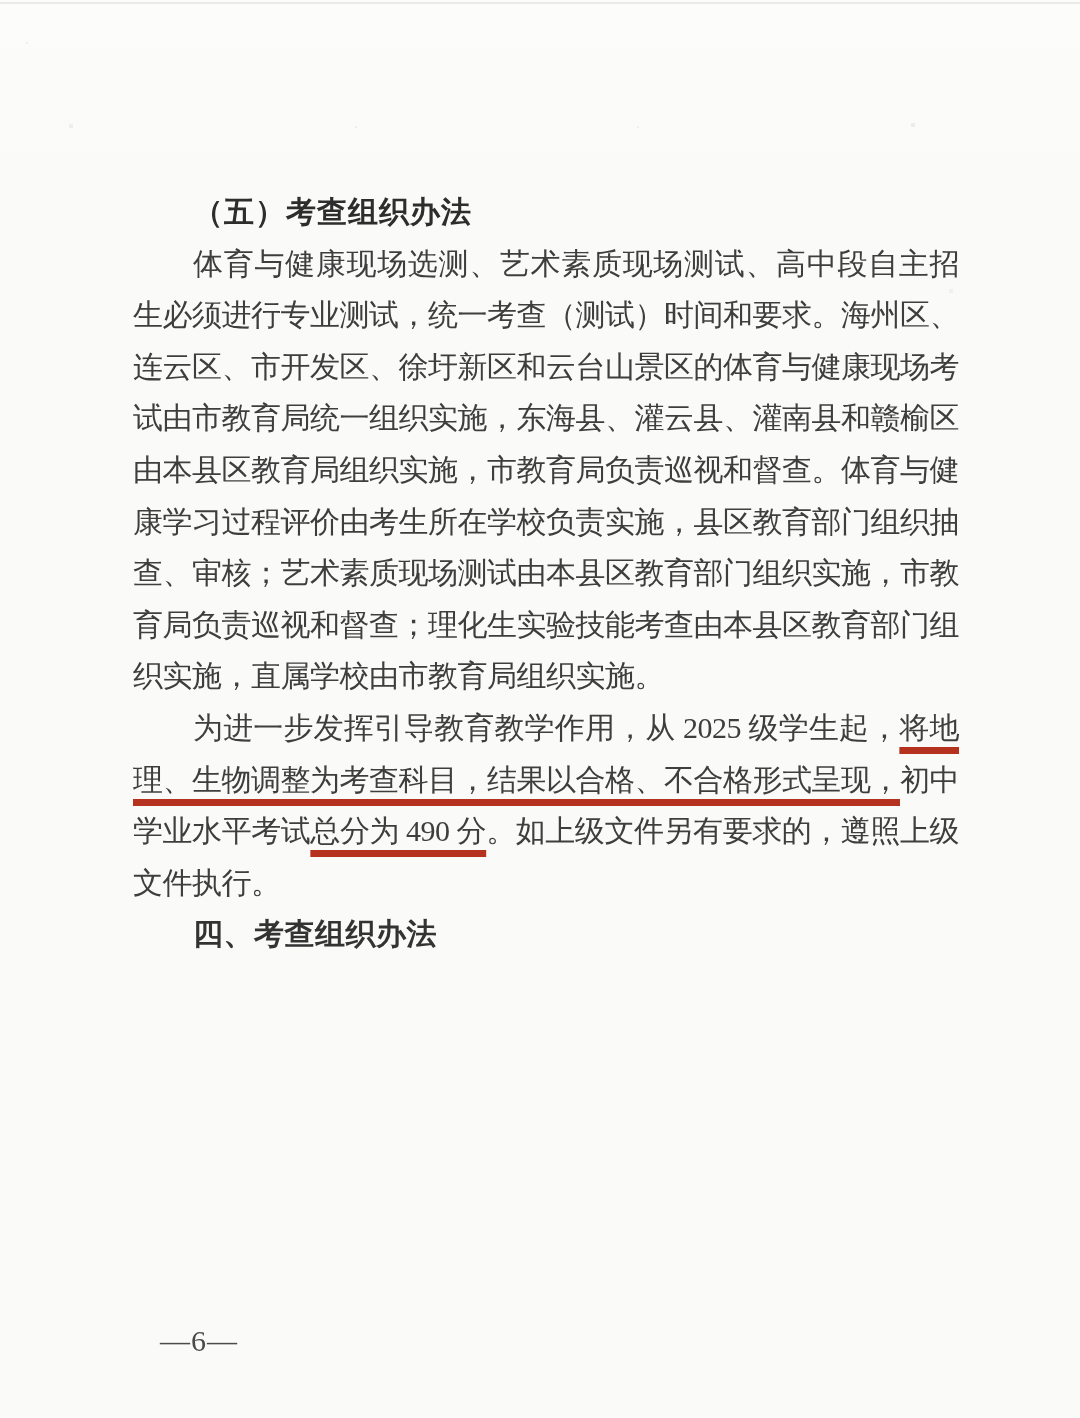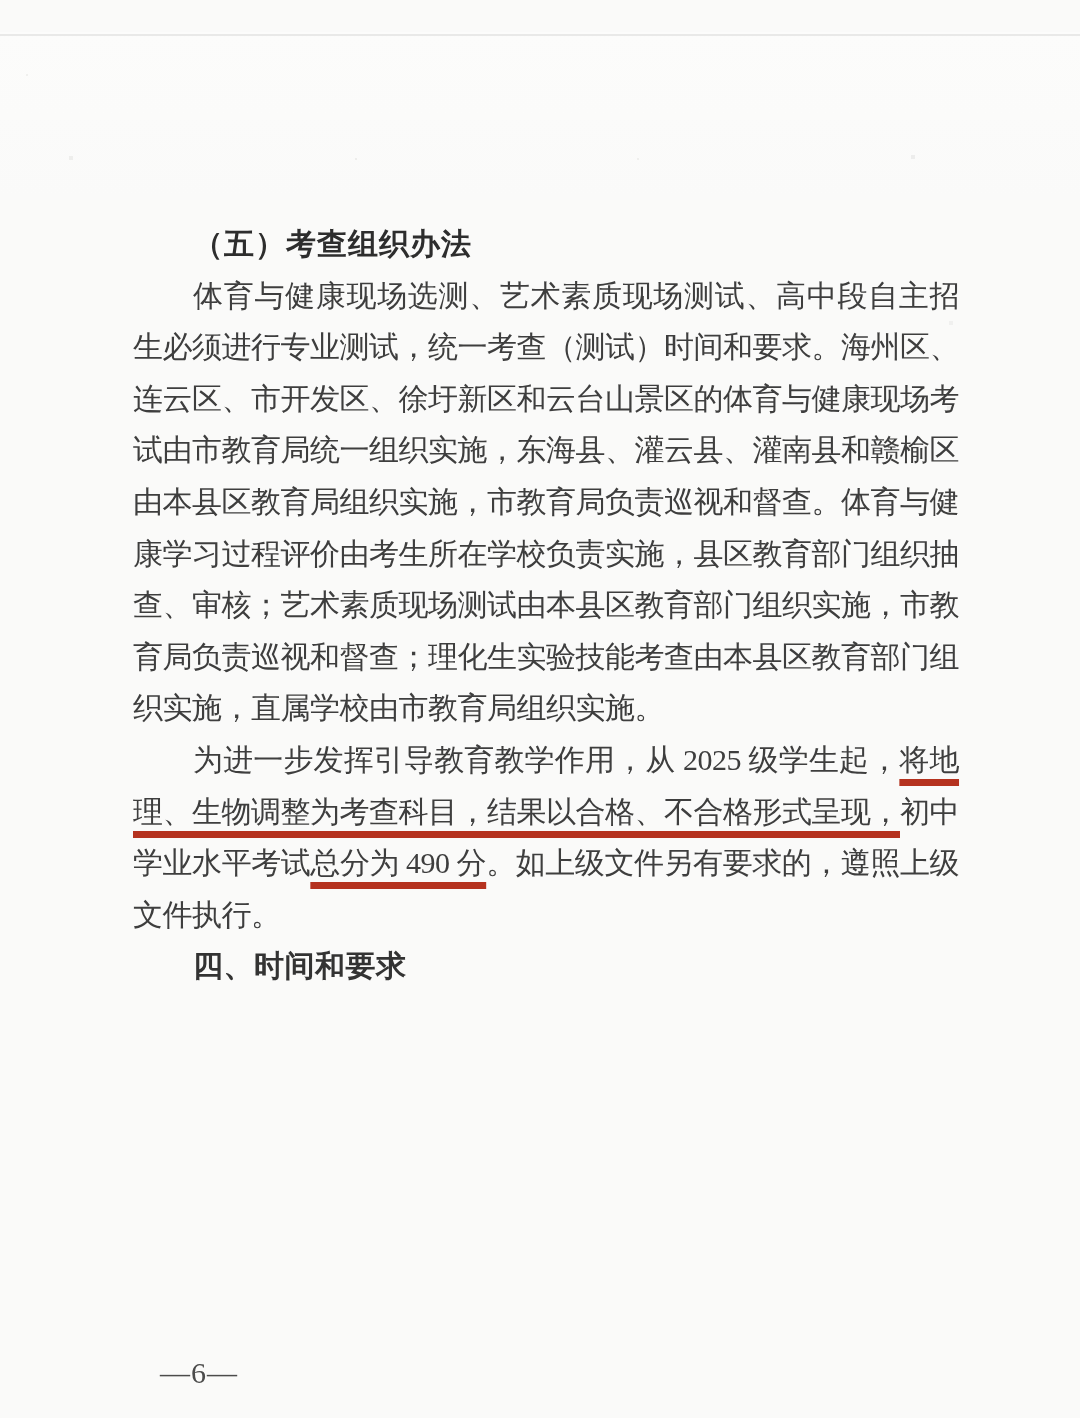--- a/index.html
+++ b/index.html
@@ -12,21 +12,20 @@
   body{
     width:1080px;height:1418px;
     background:var(--bg);
     font-family:"Liberation Serif","DejaVu Serif",serif;
     overflow:hidden;
     position:relative;
   }
   .page{
     position:absolute;inset:0;
     background:linear-gradient(180deg,#fcfcfb 0%,var(--bg) 12%,var(--bg) 100%);
-    margin-top:32px;
   }
   .scan-topline{
     position:absolute;top:2px;left:0;width:100%;height:2px;
     background:#e9e9e8;
   }
   .scan-noise{
     position:absolute;top:0;left:0;width:2px;height:2px;
     background:transparent;
     box-shadow:
       70px 125px 0 1px #eeeeec,
@@ -84,16 +83,16 @@
 </head>
 <body>
 
 <div class="page">
   <div class="scan-topline"></div>
   <div class="scan-noise"></div>
   <div class="doc" id="doc">
       <div class="heading kai"><span class="run">（五）考查组织办法</span></div>
       <p class="para"><span class="run">体育与健康现场选测、艺术素质现场测试、高中段自主招生必须进行专业测试，统一考查（测试）时间和要求。海州区、连云区、市开发区、徐圩新区和云台山景区的体育与健康现场考试由市教育局统一组织实施，东海县、灌云县、灌南县和赣榆区由本县区教育局组织实施，市教育局负责巡视和督查。体育与健康学习过程评价由考生所在学校负责实施，县区教育部门组织抽查、审核；艺术素质现场测试由本县区教育部门组织实施，市教育局负责巡视和督查；理化生实验技能考查由本县区教育部门组织实施，直属学校由市教育局组织实施。</span></p>
       <p class="para"><span class="run">为进一步发挥引导教育教学作用，从 2025 级学生起，</span><span class="u-red">将地理、生物调整为考查科目，结果以合格、不合格形式呈现，</span><span class="run">初中学业水平考试</span><span class="u-red">总分为 490 分</span><span class="run">。如上级文件另有要求的，遵照上级文件执行。</span></p>
-      <div class="heading hei"><span class="run">四、时间和要求</span></div>
+      <div class="heading hei"><span class="run">四、考查组织办法</span></div>
     </div>
   <div class="footer">—6—</div>
 </div>
 
 </body></html>

